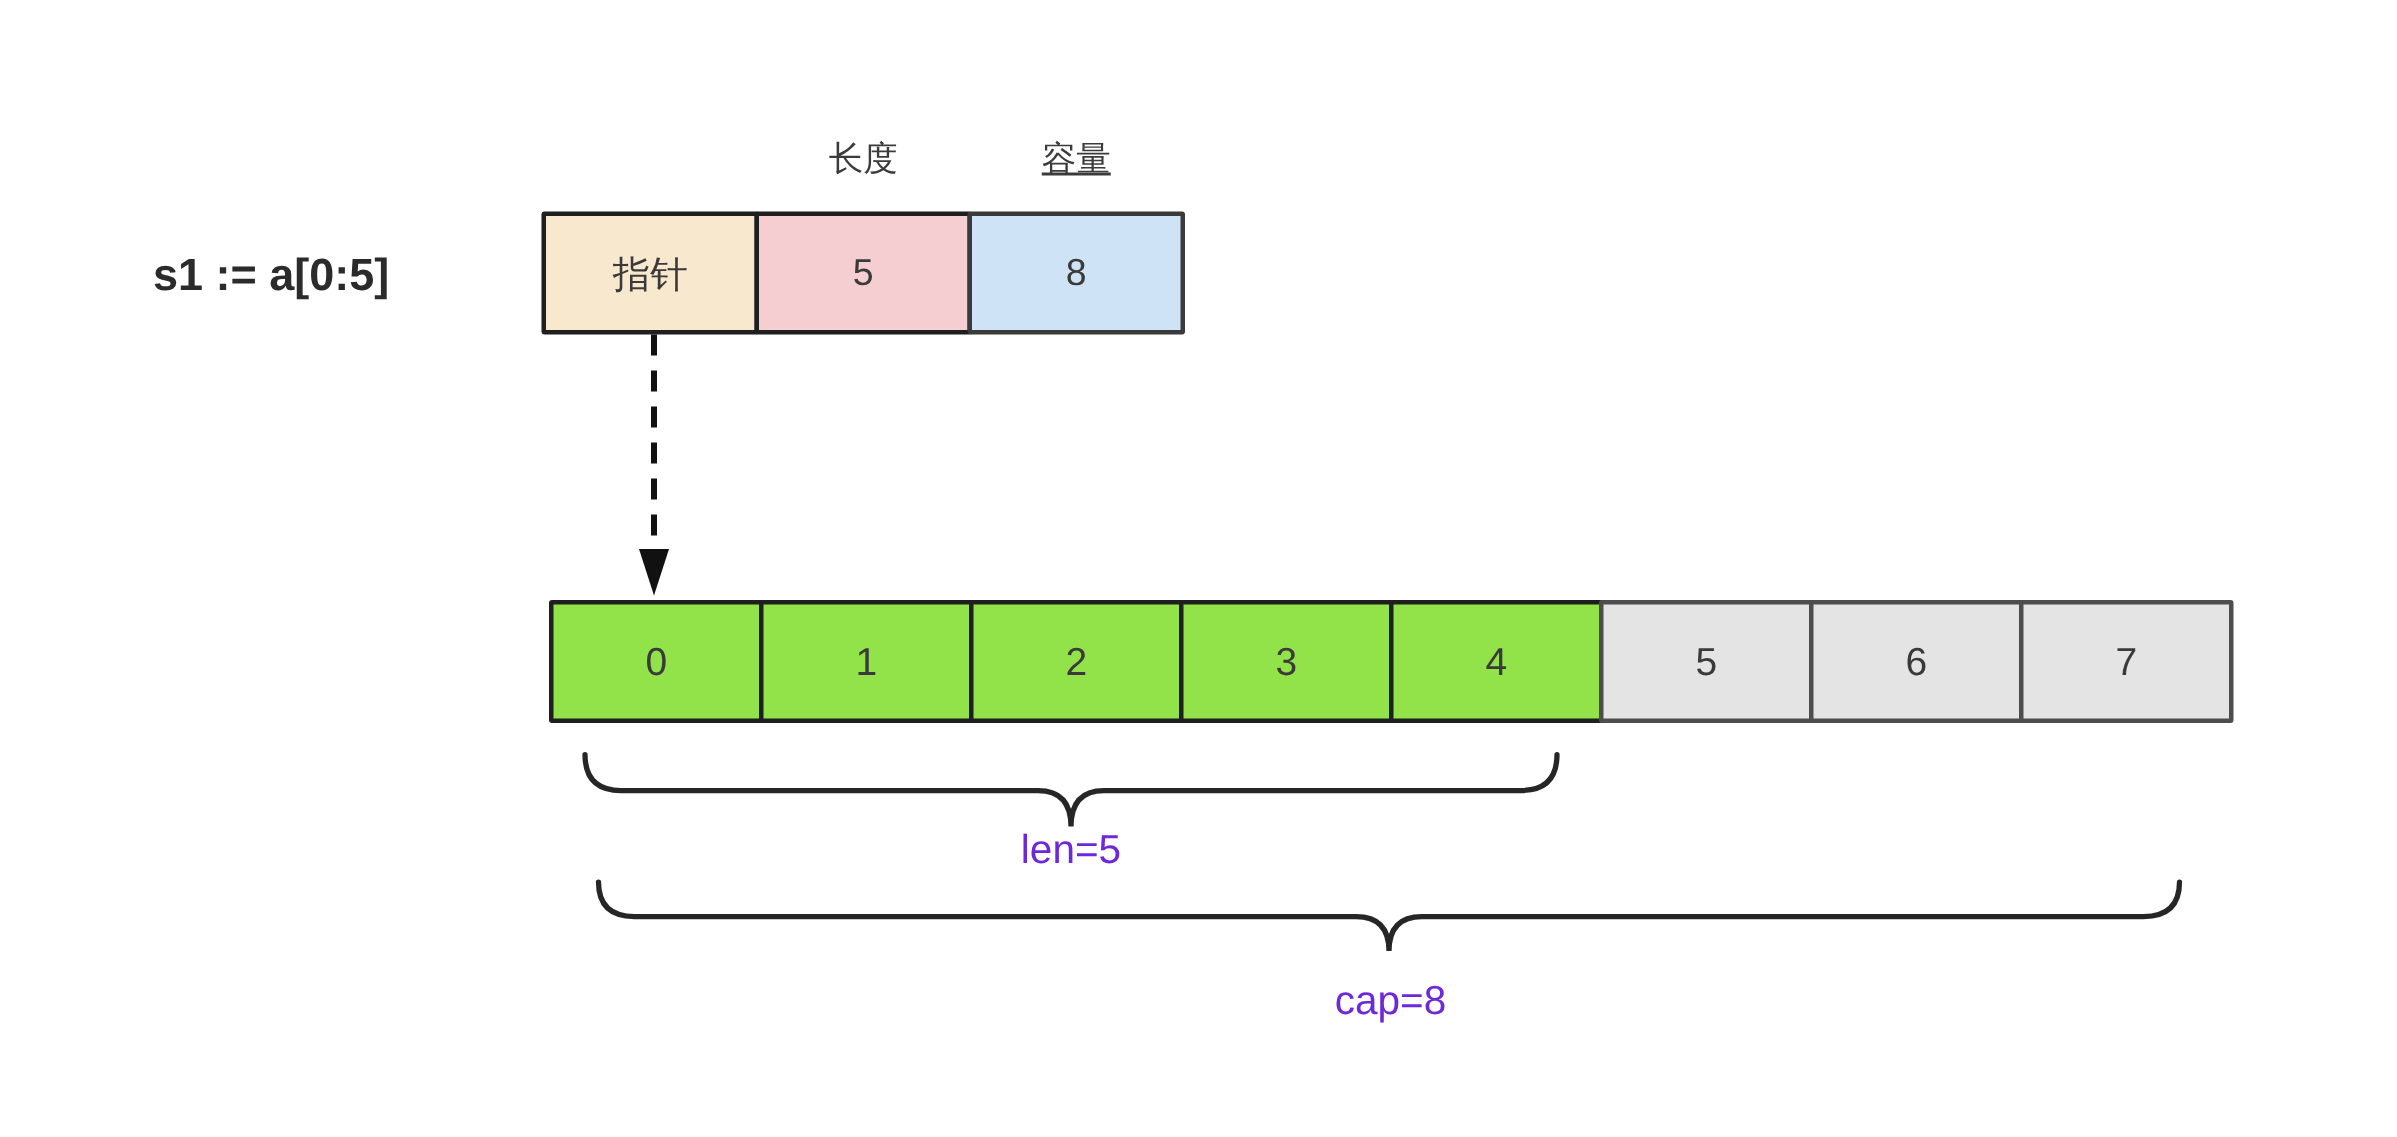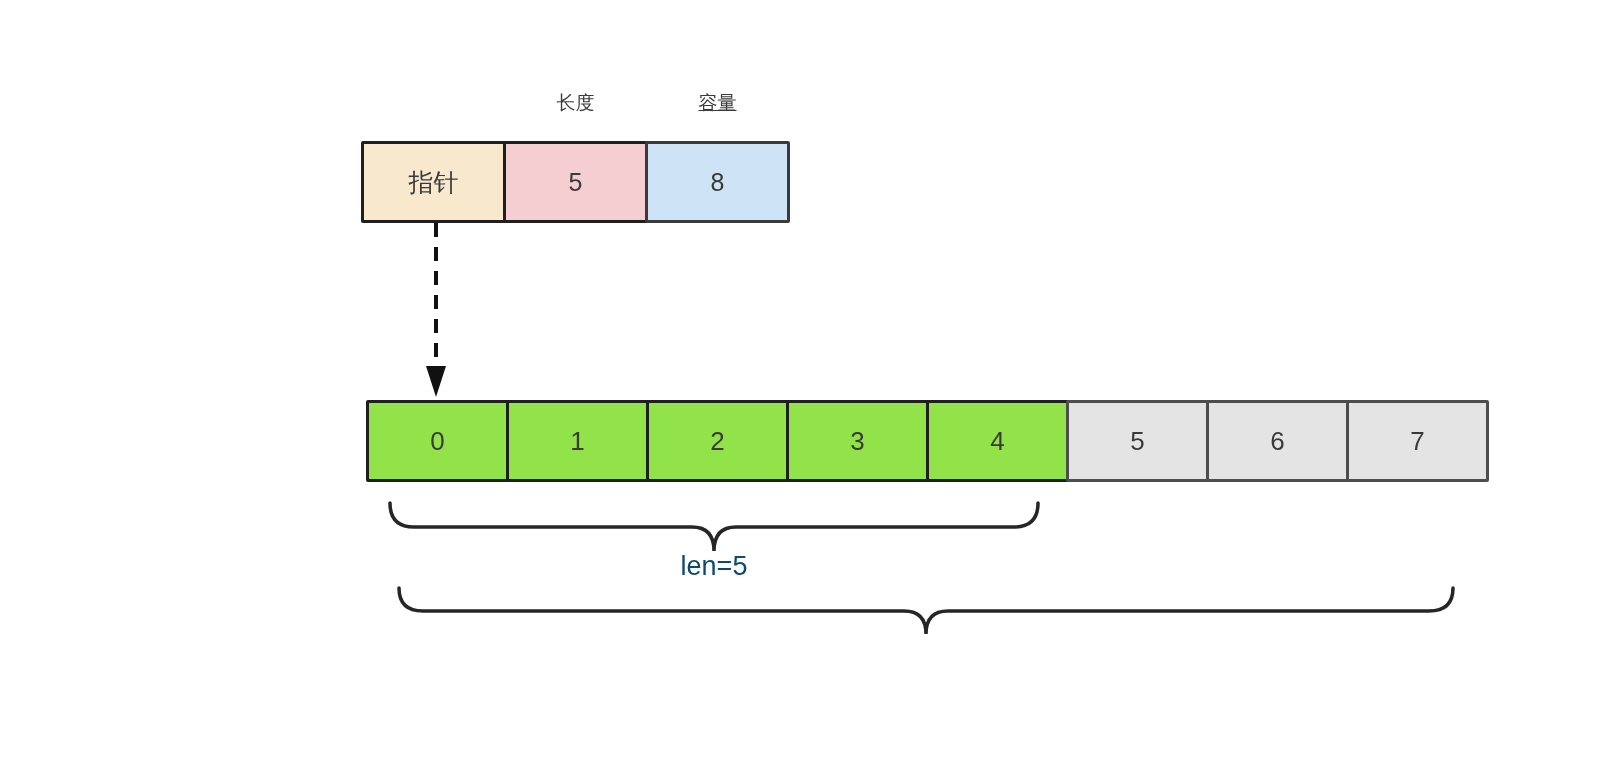--- a/index.html
+++ b/index.html
@@ -26,21 +26,21 @@
     white-space: nowrap;
   }
   .slice-decl { left: 102px; top: 167px; }
   .array-label { left: 93px; top: 419px; }
 
   
   .field-label {
     top: 90px;
     width: 145px;
     text-align: center;
-    font-size: 19px;
+    font-size: 23px;
     color: #3b3b3b;
   }
   .field-label.length   { left: 503px; }
   .field-label.capacity { left: 645px; text-decoration: underline; }
 
   
   .slice-header {
     left: 361px; top: 141px;
     display: flex;
   }
@@ -72,38 +72,39 @@
     font-size: 26px;
     color: var(--cell-text, #3a3a3a);
   }
   .cell + .cell { margin-left: -3px; }
   .cell.in-slice { background: var(--slice-cell, #92e34a); }
   .cell.spare    { background: var(--spare-cell, #e4e4e4); border-color: var(--spare-border, #4d4d4d); }
 
   
   .brace-label {
     font-size: 27px;
-    color: #0c4a6e;
+    color: #6d28d9;
     width: 200px;
     text-align: center;
   }
   .len-label { left: 614px; top: 551px; }
   .cap-label { left: 827px; top: 652px; }
 
   svg.overlay {
     position: absolute;
     left: 0; top: 0;
     pointer-events: none;
   }
 </style>
 </head>
 <body>
 
 <div class="canvas">
 
+  <div class="abs big-label slice-decl">s1 := a[0:5]</div>
 
   <div class="abs field-label length">长度</div>
   <div class="abs field-label capacity">容量</div>
 
   <div class="abs slice-header">
     <div class="hbox pointer">
       <span>指针</span>
     </div>
     <div class="hbox length">
       <span>5</span>
@@ -147,14 +148,15 @@
     </div>
     <div class="cell spare">
       <span>6</span>
     </div>
     <div class="cell spare">
       <span>7</span>
     </div>
   </div>
 
   <div class="abs brace-label len-label">len=5</div>
+  <div class="abs brace-label cap-label">cap=8</div>
 
 </div>
 
 </body></html>

